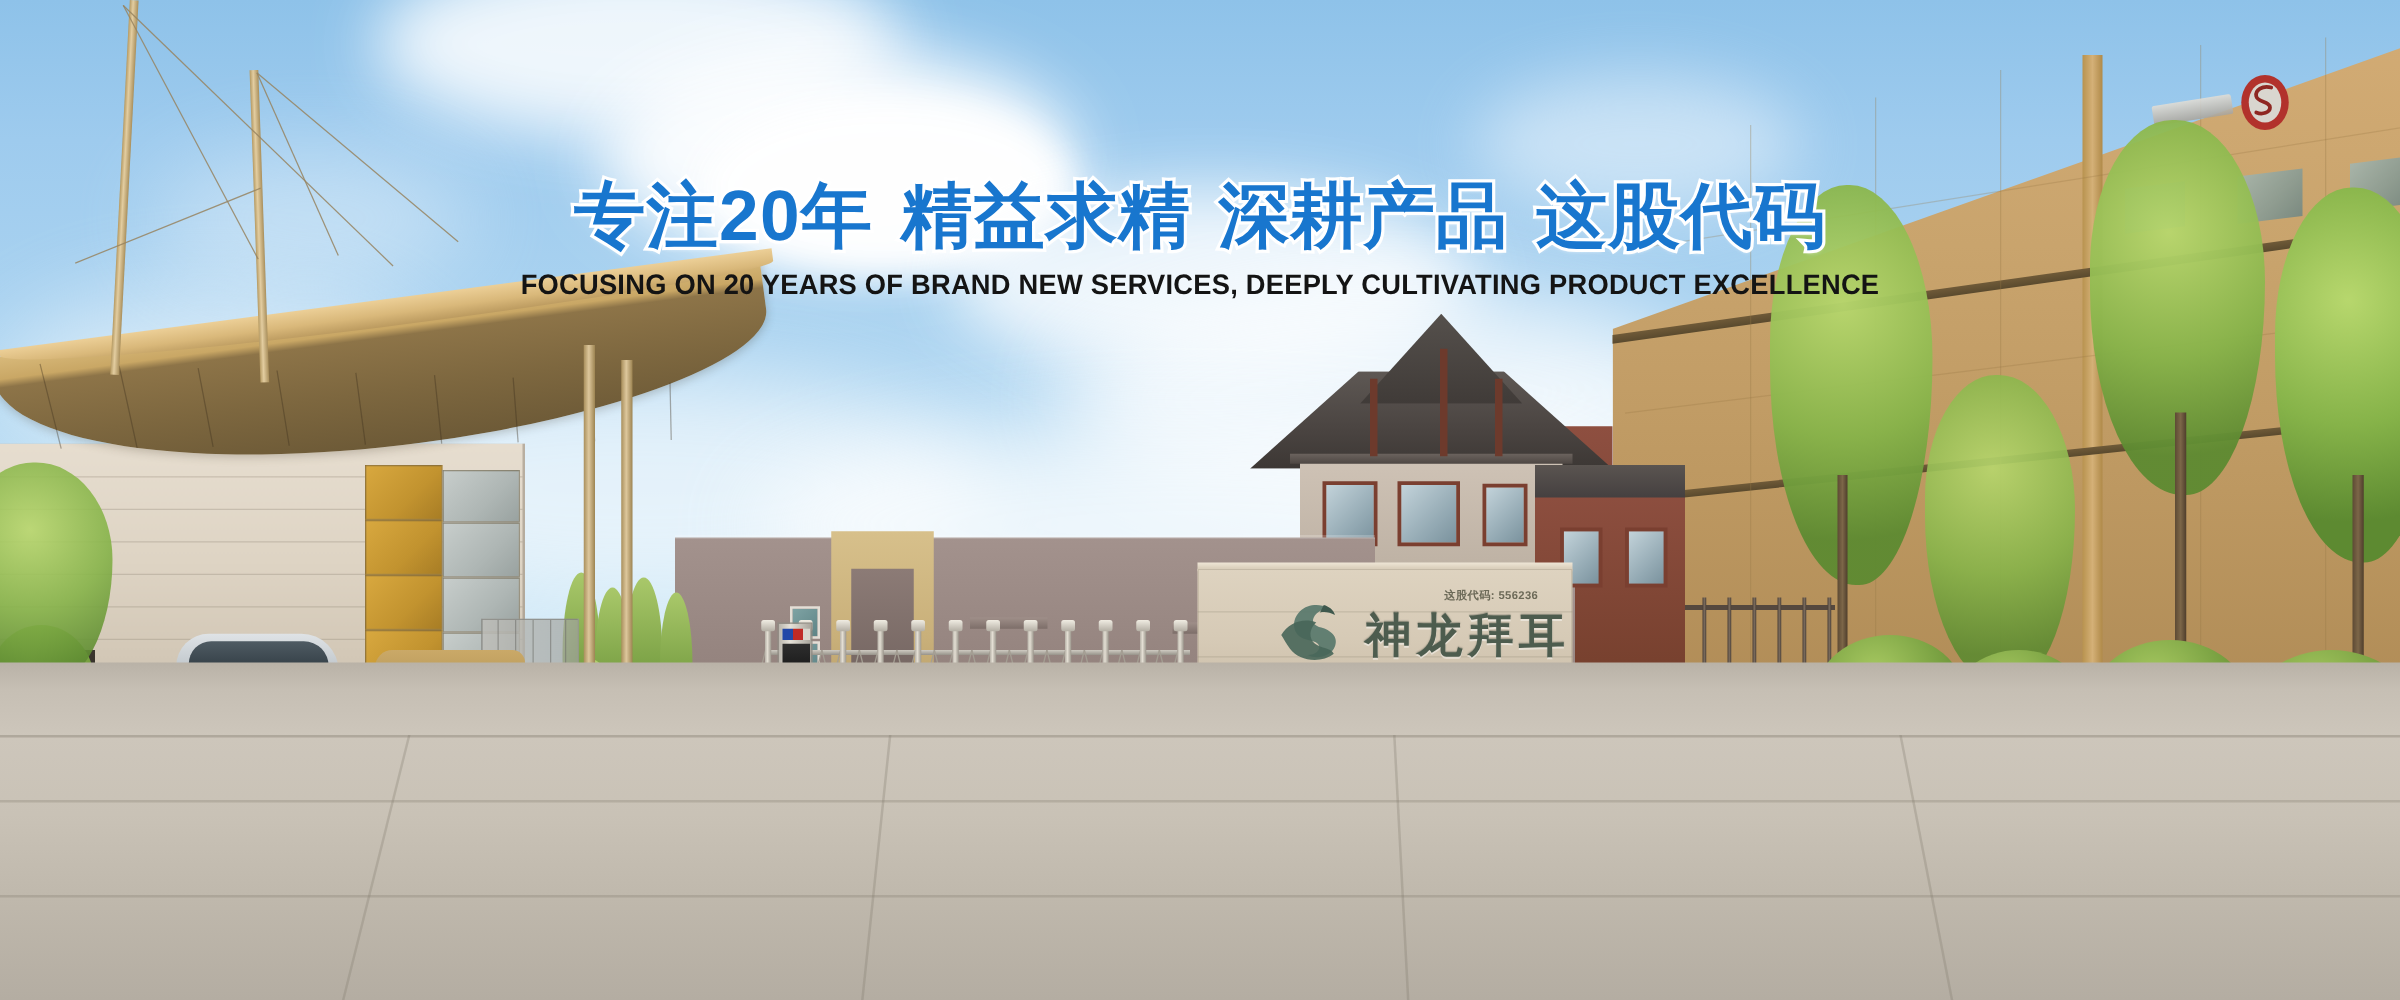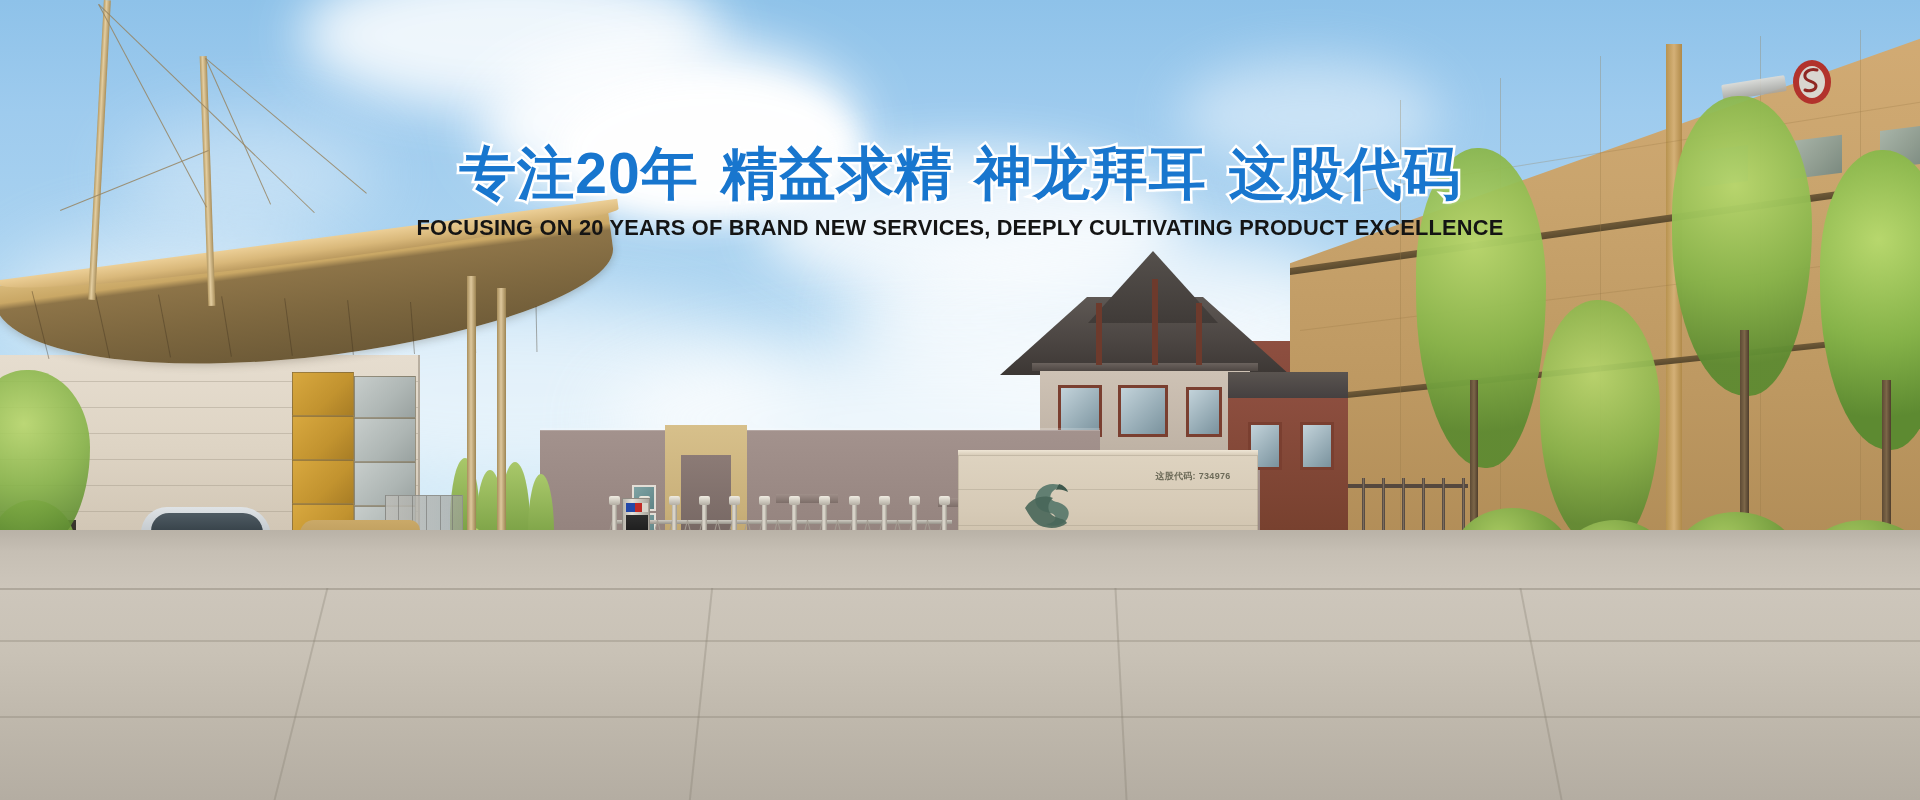--- a/index.html
+++ b/index.html
@@ -511,21 +511,22 @@
     <div class="seam" style="top:106px;"></div>
   </div>
 
   <div class="sign-emblem">
     <svg viewBox="0 0 62 62" width="62" height="62">
       <path d="M47 8c-6-3-16-3-22 3-7 7-6 17 1 21 5 3 12 2 14 6 2 4-3 8-9 8 8 4 19 1 22-7 3-8-4-13-11-15-5-1-8-4-6-8 2-5 8-6 11-8z" fill="#5c7a6e" opacity=".95"></path>
       <path d="M10 30c6-10 18-14 28-10-6 5-6 13-1 17 5 4 13 3 15 8-10 8-28 6-35-4-3-4-5-8-7-11z" fill="#486659" opacity=".9"></path>
       <path d="M44 6c4 1 8 4 9 8-4-2-8-3-12-2 1-2 2-4 3-6z" fill="#3e584d"></path>
     </svg>
   </div>
-  <div class="sign-code">这股代码: 734976</div>
+  <div class="sign-code">这股代码: 556236</div>
+  <div class="sign-name">神龙拜耳</div>
 
   <div class="left-wall">
     <div class="course" style="top:26px;"></div>
       <div class="course" style="top:52px;"></div>
     <div class="course" style="top:78px;"></div>
       <div class="course" style="top:104px;"></div>
     <div class="course" style="top:130px;"></div>
       <div class="course" style="top:156px;"></div>
     <div class="course" style="top:182px;"></div>
       <div class="course" style="top:208px;"></div>
@@ -602,17 +603,17 @@
   <div class="ground"></div>
   <div class="ground-seam" style="top:588px;"></div>
   <div class="pave-line" style="left:0;   top:640px; width:1920px; height:2px;"></div>
   <div class="pave-line" style="left:0;   top:716px; width:1920px; height:2px;"></div>
   <div class="pave-line" style="left:300px;  top:588px; width:2px; height:212px; transform:skewX(-14deg);"></div>
   <div class="pave-line" style="left:700px;  top:588px; width:2px; height:212px; transform:skewX(-6deg);"></div>
   <div class="pave-line" style="left:1120px; top:588px; width:2px; height:212px; transform:skewX(3deg);"></div>
   <div class="pave-line" style="left:1540px; top:588px; width:2px; height:212px; transform:skewX(11deg);"></div>
 
   <div class="headline">
-    <span>专注20年</span><span class="gap"></span><span>精益求精</span><span class="gap"></span><span>神龙拜耳</span><span class="gap"></span><span>这股代码</span>
+    <span>专注20年</span><span class="gap"></span><span>精益求精</span><span class="gap"></span><span>深耕产品</span><span class="gap"></span><span>这股代码</span>
   </div>
   <div class="subline">FOCUSING ON 20 YEARS OF BRAND NEW SERVICES, DEEPLY CULTIVATING PRODUCT EXCELLENCE</div>
 
 </div>
 
 </body></html>

